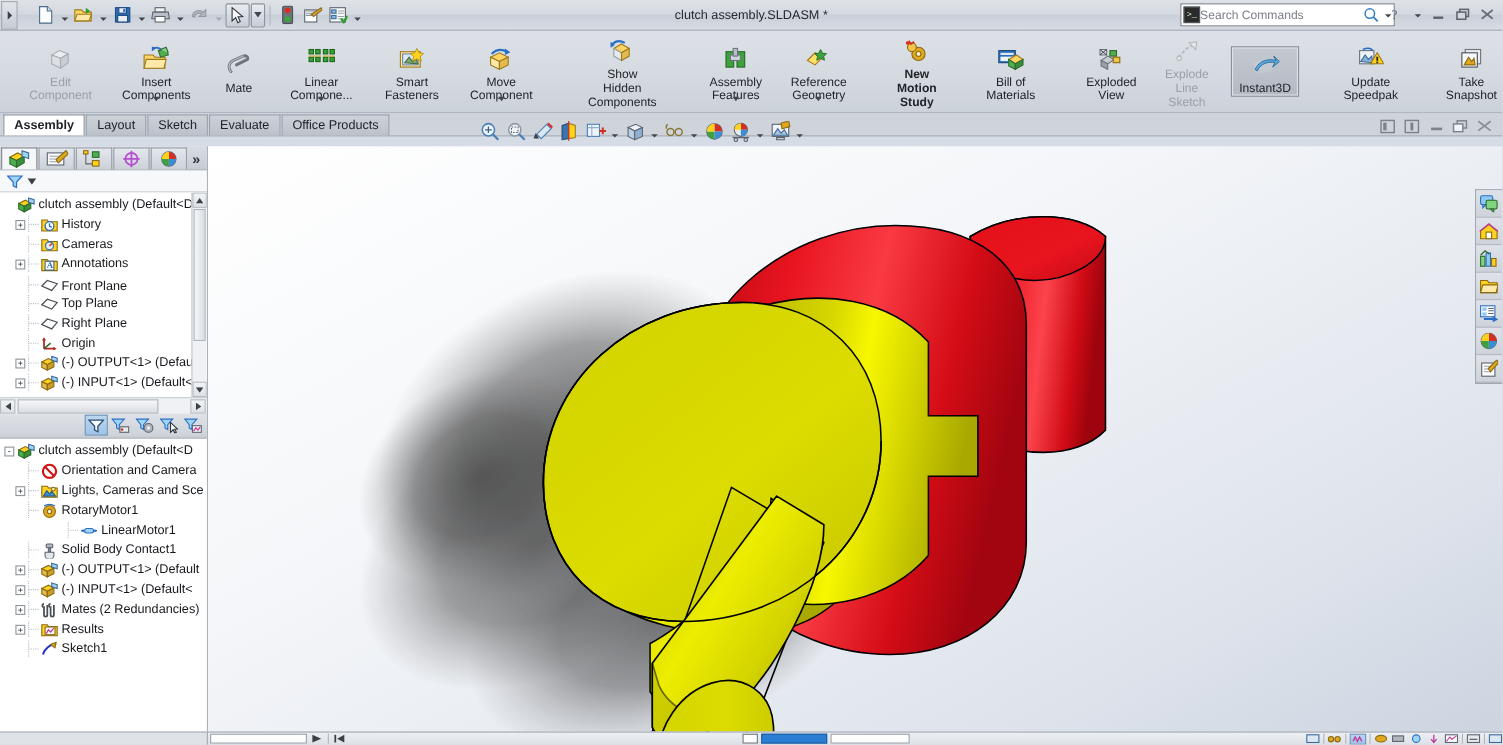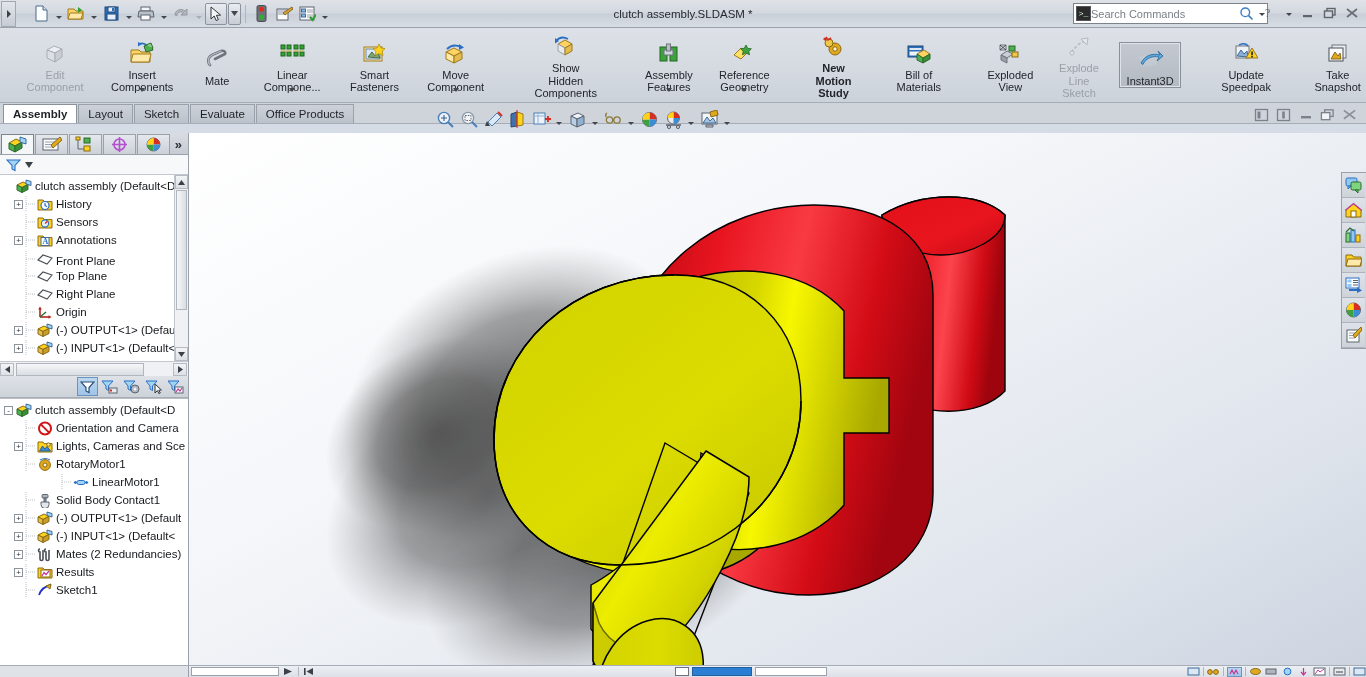--- a/index.html
+++ b/index.html
@@ -806,21 +806,21 @@
                 <path d="M1 8 L10 8" stroke="#b9bec6" stroke-dasharray="1 1"></path>
               </svg>
             </span>
             <span class="ticon">
               <svg width="16" height="15" viewBox="0 0 16 15">
                 <path d="M1 3h5l1.2 1.6H15V13H1z" fill="#ffd21e" stroke="#8a6a12"></path>
                 <circle cx="8" cy="8.5" r="3.6" fill="#e8f0f8" stroke="#2b6fc4" stroke-width="1.1"></circle>
                 <path d="M8 8.5 L10.4 6.4" stroke="#d62f22" stroke-width="1.4"></path>
               </svg>
             </span>
-            <span class="tlbl">Sensors</span>
+            <span class="tlbl">Cameras</span>
           </div>
           <div class="trow" style="padding-left: 14px;">
             <span class="exp">+</span>
             <span class="dots">
               <svg width="11" height="16" viewBox="0 0 11 16">
                 <path d="M1 0 L1 16" stroke="#b9bec6" stroke-dasharray="1 1"></path>
                 <path d="M1 8 L10 8" stroke="#b9bec6" stroke-dasharray="1 1"></path>
               </svg>
             </span>
             <span class="ticon">

